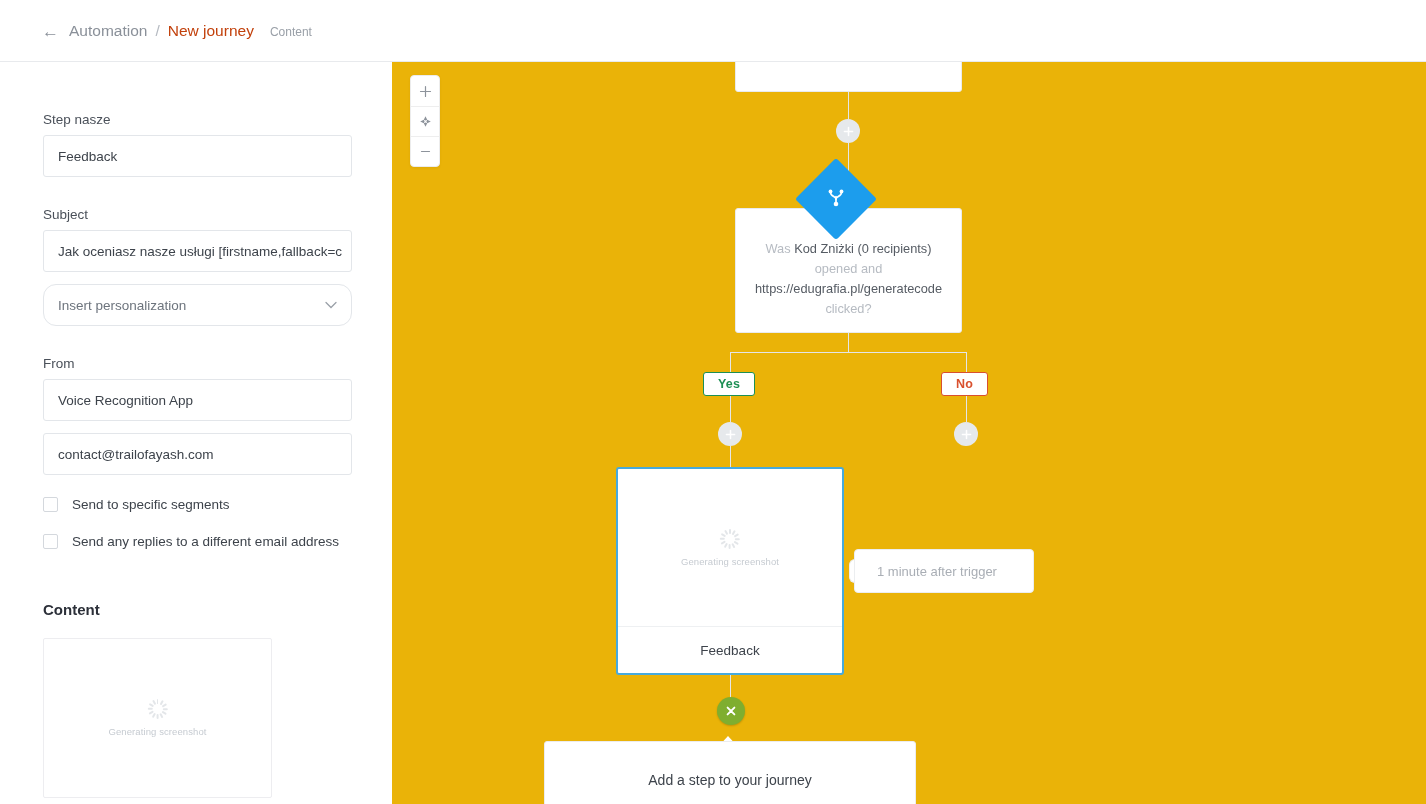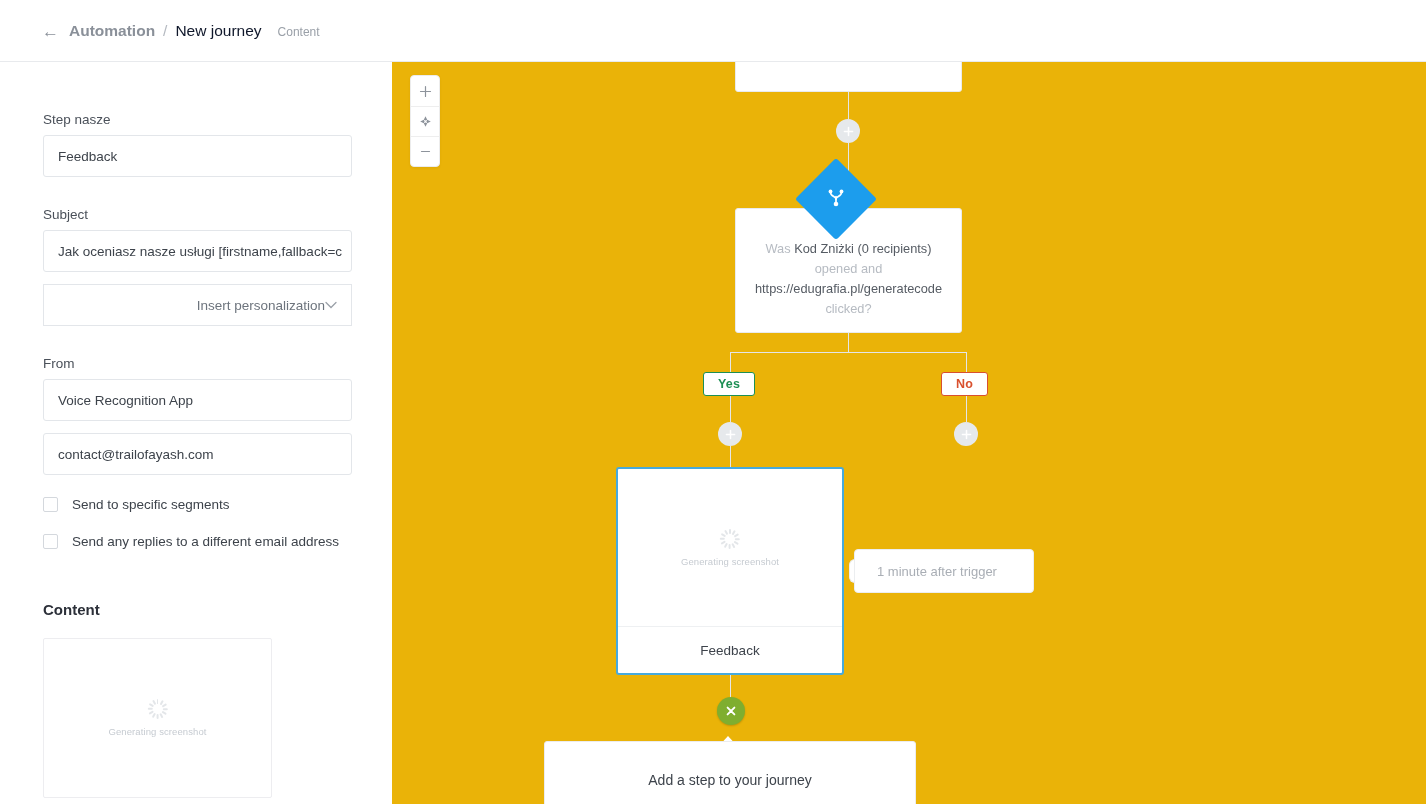--- a/index.html
+++ b/index.html
@@ -16,23 +16,23 @@
     width: 1426px; height: 62px;
     background: #ffffff;
     border-bottom: 1px solid #e8eaed;
     display: flex; align-items: center;
   }
   .crumb-wrap { display: flex; align-items: baseline; padding-left: 42px; }
   .back-arrow {
     font-size: 17px; color: #8a9099; margin-right: 10px;
     line-height: 1; position: relative; top: 1px;
   }
-  .crumb-automation { font-size: 15.5px; color: #8a9099; font-weight: 700; }
+  .crumb-automation { font-size: 15.5px; color: #8a9099; font-weight: 400; }
   .crumb-sep { font-size: 15.5px; color: #b5bac1; margin: 0 8px; }
-  .crumb-current { font-size: 15.5px; color: #0f172a; font-weight: 400; }
+  .crumb-current { font-size: 15.5px; color: #c2410c; font-weight: 400; }
   .rename-link { font-size: 12px; color: #9aa0a8; margin-left: 16px; }
 
   
   .left-panel {
     position: absolute; top: 62px; left: 0;
     width: 400px; height: 742px;
     background: #ffffff;
     overflow: hidden;
     padding: 0;
   }
@@ -47,25 +47,25 @@
     font-size: 13.5px; color: #3d434b;
     padding: 0 14px;
     display: flex; align-items: center;
     font-family: "Liberation Sans", sans-serif;
     white-space: nowrap; overflow: hidden;
   }
   .gap-lg { height: 30px; }
   .gap-sm { height: 12px; }
   .select-input {
     width: 309px; height: 42px;
-    border: 1px solid #e3e6ea; border-radius: 0;
+    border: 1px solid #e3e6ea; border-radius: 13px;
     background: #fff;
     font-size: 13.5px; color: #6d747d;
     padding: 0 14px;
-    display: flex; align-items: center; justify-content: flex-end;
+    display: flex; align-items: center; justify-content: space-between;
   }
   .chev { color: #9aa0a8; font-size: 11px; }
   .check-row { display: flex; align-items: center; margin-top: 22px; }
   .checkbox {
     width: 15px; height: 15px;
     border: 1px solid #d4d8dd; border-radius: 2px;
     background: #fff; margin-right: 14px; flex: none;
   }
   .check-label { font-size: 13.5px; color: #3d434b; }
   .content-head {

